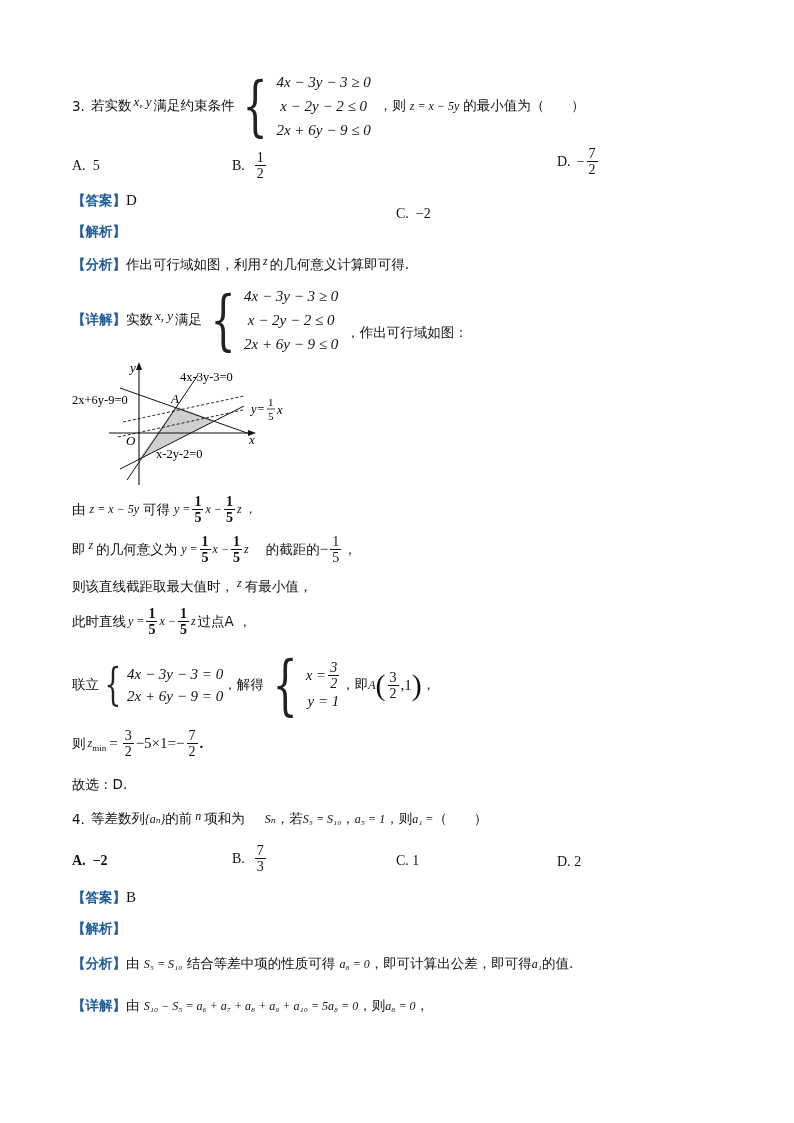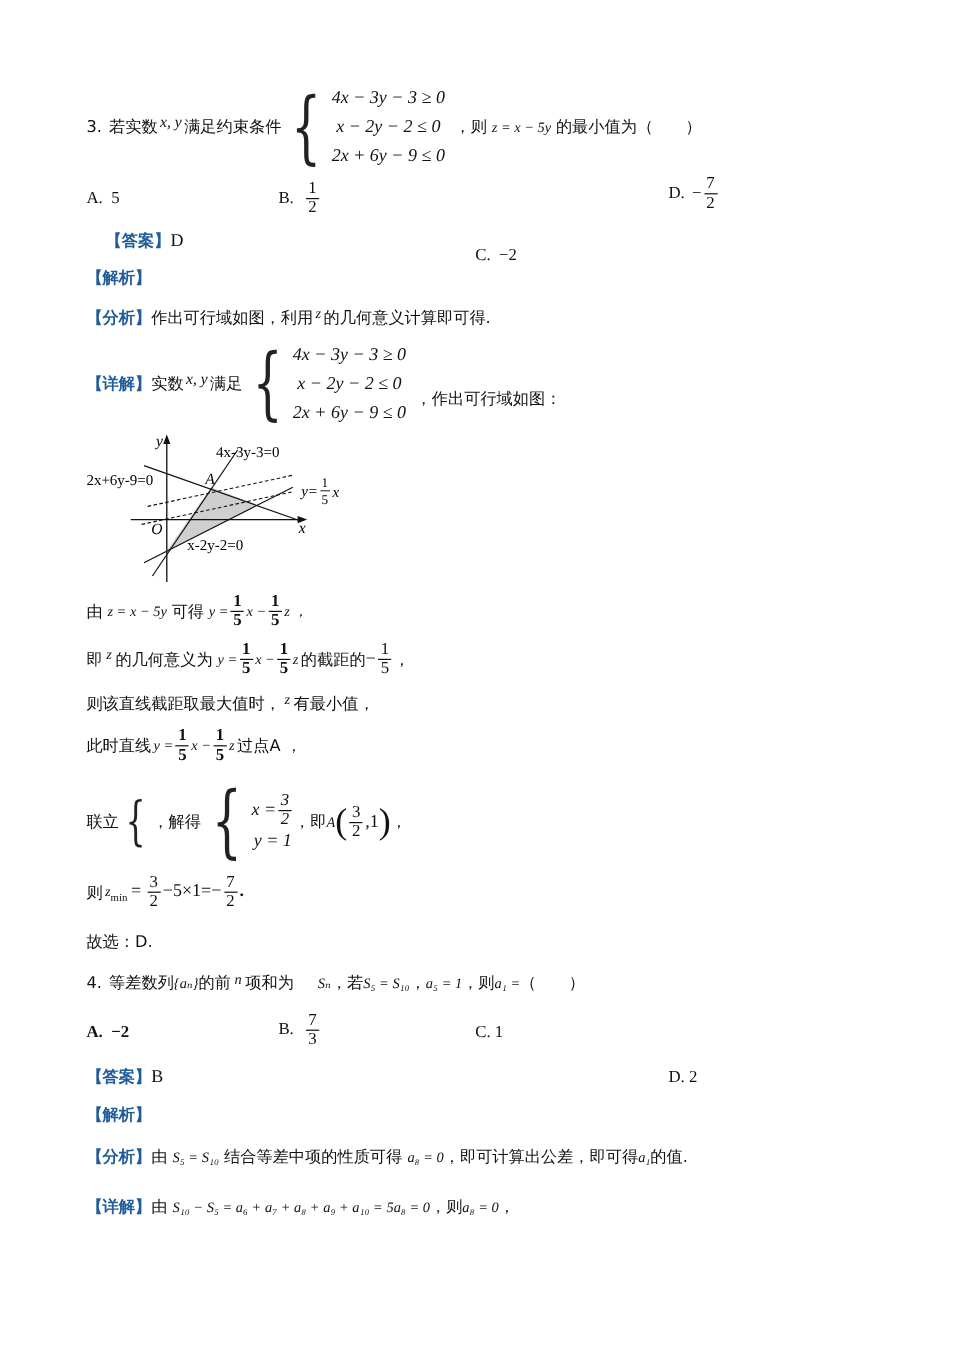--- a/index.html
+++ b/index.html
@@ -61,21 +61,21 @@
   <div class="opt" style="left:557px; top:146px; display:flex; align-items:center;">
     <span style="margin-right:6px;">D.</span>
     <span>−</span>
     <span class="frac">
         <span class="num">7</span>
         <span class="den">2</span>
       </span>
   </div>
 </div>
 
-<div class="abs" style="left:72px; top:192px;margin-left:16px;">
+<div class="abs" style="left:72px; top:192px;">
   <span class="bk">【答案】</span><span class="mr">D</span>
 </div>
 <div class="abs" style="left:72px; top:223px;">
   <span class="bk">【解析】</span>
 </div>
 <div class="abs" style="left:72px; top:256px;">
   <span class="bk">【分析】</span><span>作出可行域如图，利用</span><span class="m" style="font-size:12px; position:relative; top:-4px; margin:0 2px;">z</span><span>的几何意义计算即可得.</span>
 </div>
 
 <div class="abs" style="left:72px; top:284px; display:flex; align-items:center;">
@@ -153,21 +153,21 @@
   <span class="frac b">
       <span class="num">1</span>
       <span class="den">5</span>
     </span>
   <span class="m">x −</span>
   <span class="frac b">
       <span class="num">1</span>
       <span class="den">5</span>
     </span>
   <span class="m">z</span>
-  <span style="margin-left:2px;">的截距的</span>
+  <span style="margin-left:17px;">的截距的</span>
   <span class="mr">−</span>
     <span class="frac">
       <span class="num">1</span>
       <span class="den">5</span>
     </span>
   <span>，</span>
 </div>
 
 <div class="abs" style="left:72px; top:578px;">
   <span>则该直线截距取最大值时，</span><span class="m" style="font-size:12px; position:relative; top:-4px; margin:0 3px;">z</span><span>有最小值，</span>
@@ -186,20 +186,24 @@
       <span class="den">5</span>
     </span>
   <span class="m">z</span>
   <span style="margin-left:2px;">过点A ，</span>
 </div>
 
 <div class="abs" style="left:72px; top:652px; display:flex; align-items:center;">
   <span>联立</span>
   <span class="sys">
     <span class="brace" style="font-size:44px;">{</span>
+    <span class="sys-lines" style="line-height:22px;">
+      <span>4x − 3y − 3 = 0</span>
+      <span>2x + 6y − 9 = 0</span>
+    </span>
   </span>
   <span>，解得</span>
   <span class="sys">
     <span class="brace" style="font-size:66px;">{</span>
     <span class="sys-lines" style="line-height:20px;">
       <span style="display:flex; align-items:center;">
           <span>x =</span>
           <span class="frac" style="font-style:normal;">
             <span class="num">3</span>
             <span class="den">2</span>
@@ -263,21 +267,21 @@
   <div class="opt" style="left:232px; top:843px; display:flex; align-items:center;">
     <span style="margin-right:8px;">B.</span>
     <span class="frac">
         <span class="num">7</span>
         <span class="den">3</span>
       </span>
   </div>
   <div class="opt" style="left:396px; top:853px;">
     <span>C.</span> <span>1</span>
   </div>
-  <div class="opt" style="left:557px; top:891px;">
+  <div class="opt" style="left:557px; top:854px;">
     <span>D.</span> <span>2</span>
   </div>
 </div>
 
 <div class="abs" style="left:72px; top:889px;">
   <span class="bk">【答案】</span><span class="mr">B</span>
 </div>
 <div class="abs" style="left:72px; top:920px;">
   <span class="bk">【解析】</span>
 </div>

